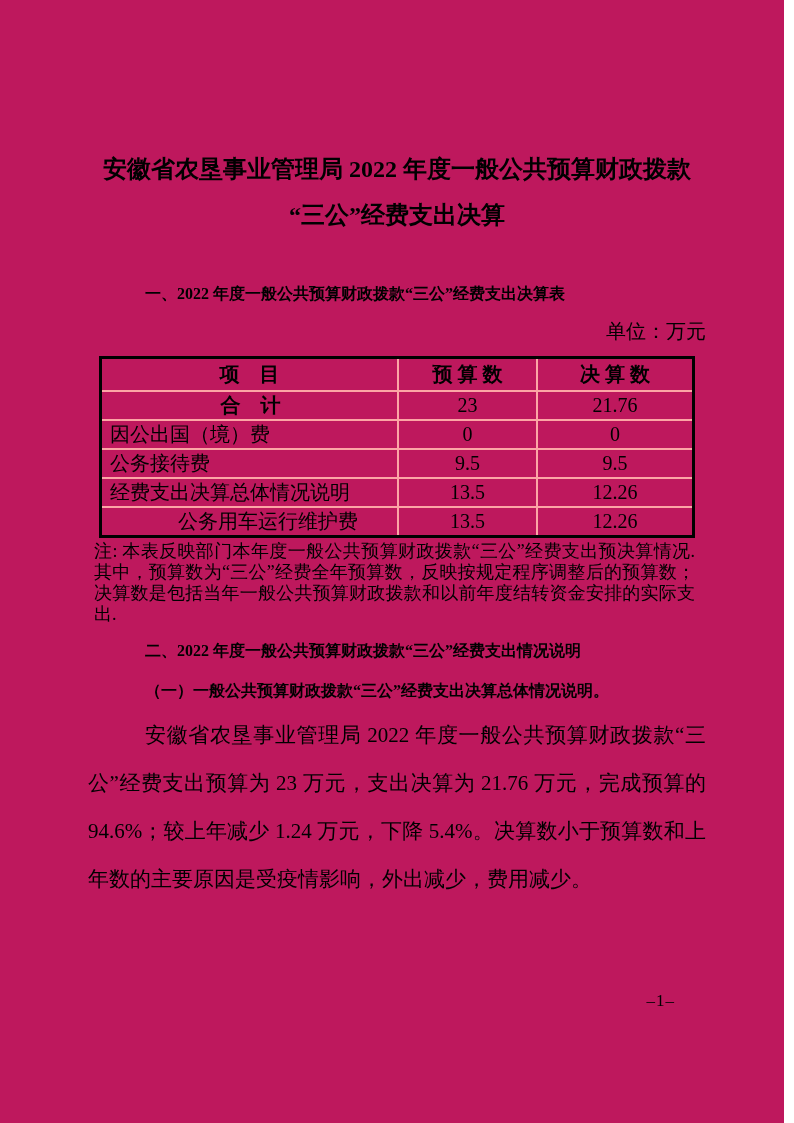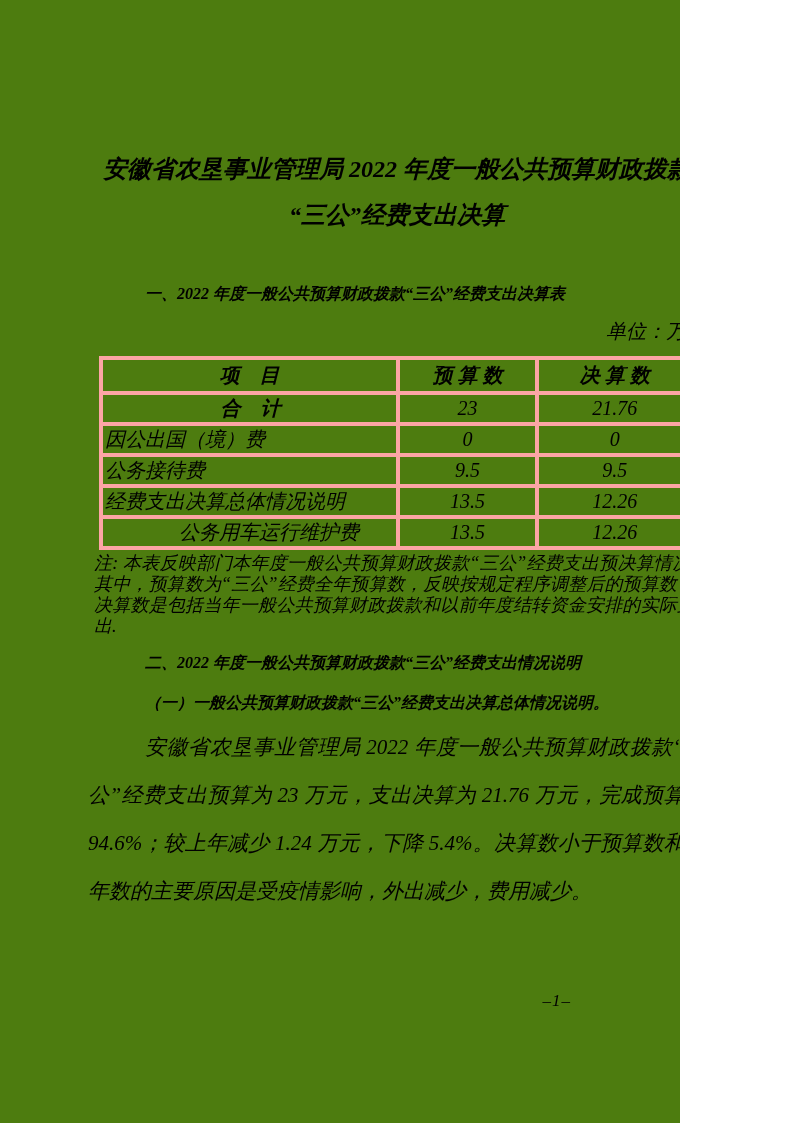--- a/index.html
+++ b/index.html
@@ -1,22 +1,21 @@
 <!DOCTYPE html>
 <html><head>
 <meta charset="utf-8">
 <style>
   html,body{margin:0;padding:0;background:#ffffff;}
   .page{
     position:relative;
-    width:680px;height:1123px;
-    background:#4d7c0f;color:#000;
+    width:784px;height:1123px;
+    background:#be185d;color:#000;
     font-family:"Liberation Serif","DejaVu Serif",serif;
     overflow:hidden;
-    font-style:italic;
   }
   .content{margin:0 88px;width:618px;}
   .doc-title{
     padding-top:146px;
     text-align:center;
     font-weight:bold;
     font-size:24px;
     line-height:46px;
   }
   .heading{
@@ -35,30 +34,30 @@
     line-height:30px;
   }
   table.budget-table{
     margin:10px 11px 0 11px;
     width:596px;
     border-collapse:collapse;
     border:3px solid #000;
     table-layout:fixed;
   }
   .budget-table th,.budget-table td{
-    border:4px solid #fca5a5;
+    border:2px solid #fca5a5;
     padding:0;
     font-size:20px;
     text-align:center;
     overflow:hidden;
     white-space:nowrap;
   }
   .budget-table thead th{height:31px;font-weight:bold;}
   .budget-table td{height:27px;}
-  .budget-table td.label{text-align:left;padding-left:2px;}
+  .budget-table td.label{text-align:left;padding-left:8px;}
   .budget-table tr.row-total td.label{text-align:center;font-weight:bold;padding-left:2px;}
   .budget-table tr.row-sub td.label{padding-left:17px;}
   .budget-table tr.row-subsub td.label{padding-left:76px;}
   .note{
     margin:3px 11px 0 6px;
     font-size:18px;
     line-height:21px;
     text-align:justify;
   }
   .sec2-heading{margin-top:6px;}

